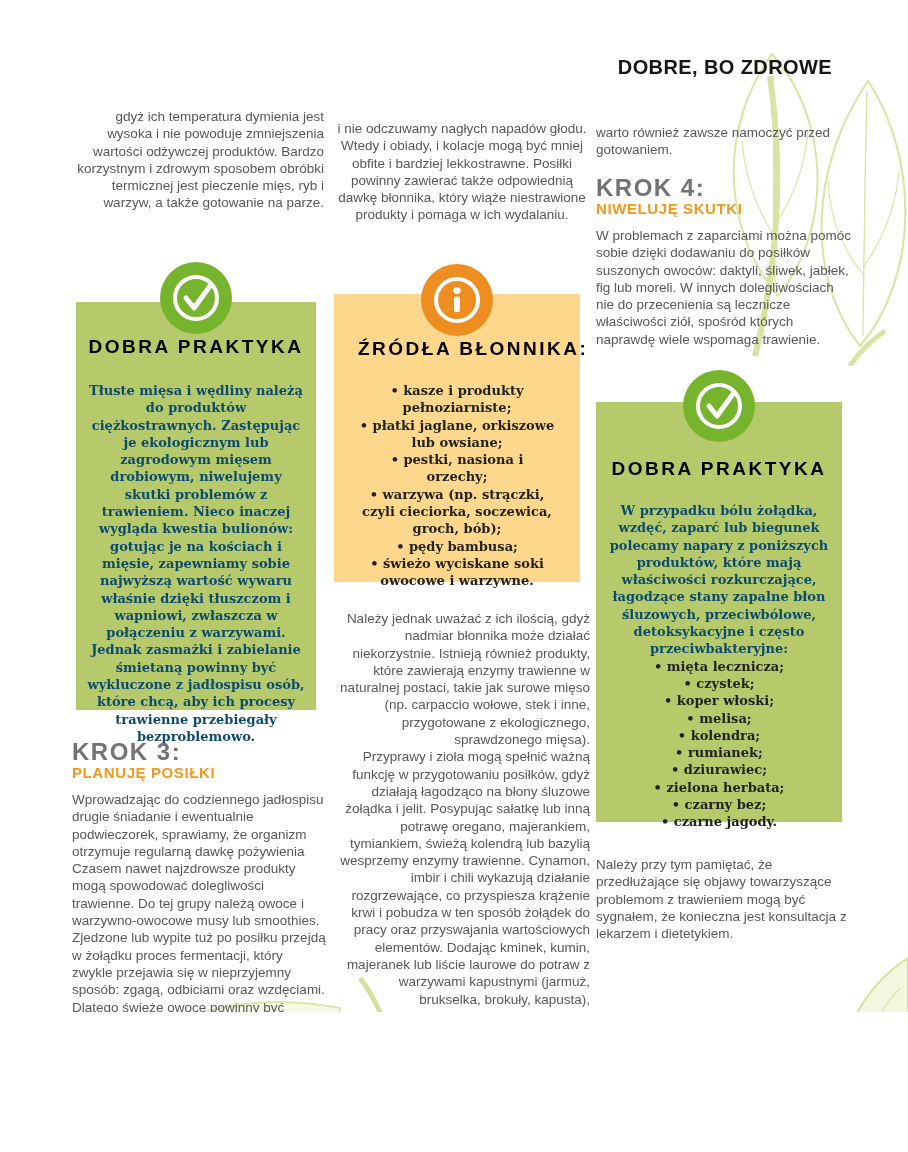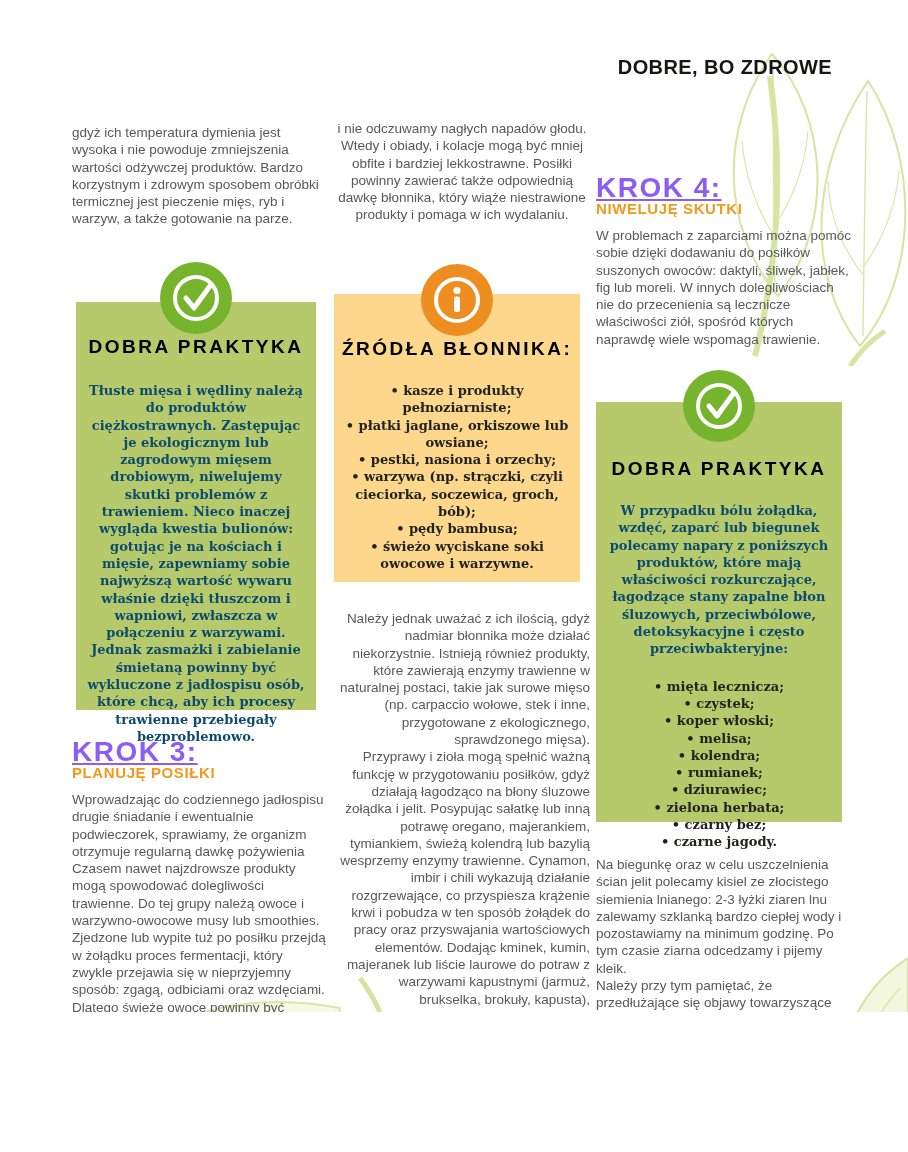--- a/index.html
+++ b/index.html
@@ -12,36 +12,36 @@
   .col p{margin:0;}
   .boxgroup{position:absolute;z-index:1;}
   .badge{position:absolute;left:50%;transform:translateX(-50%);width:72px;height:72px;z-index:2;}
   .box{box-sizing:border-box;width:100%;}
   .box-green{background:#b6ca6c;}
   .box-yellow{background:#fcd78c;}
   .box-title{font-weight:bold;color:#000000;text-align:center;font-size:19px;letter-spacing:2.5px;
              line-height:22px;white-space:nowrap;}
   .box-body{font-family:"DejaVu Serif",serif;font-weight:bold;color:#0c4a6e;text-align:center;
             font-size:13px;line-height:17.3px;}
-  .box-list{margin-top:20px;}
+  .box-list{margin-top:0;}
   .bullet{font-family:"DejaVu Serif",serif;font-weight:bold;color:#23221f;text-align:center;
           font-size:13px;line-height:17.3px;}
   .bullet::before{content:"• ";}
-  .krok-label{font-size:28px;line-height:24px;font-weight:bold;color:#8b5cf6;letter-spacing:1.5px;text-decoration:underline;}
+  .krok-label{font-size:24px;line-height:24px;font-weight:bold;color:#737373;letter-spacing:1.5px;}
   .krok-title{font-size:15px;line-height:18px;font-weight:bold;color:#f2991d;letter-spacing:0.6px;
               margin-bottom:9px;}
   .page-num{position:absolute;top:1072px;right:70px;z-index:2;font-size:16px;font-weight:normal;color:#3b3b3b;}
-  #col1-intro{left:72px;top:124px;width:252px;}
+  #col1-intro{left:72px;top:108px;width:252px;text-align:right;}
   #col1-boxgroup{left:76px;top:302px;width:240px;}
   #col1-box{height:408px;padding:34px 10px 0;}
   #col1-box .box-title{margin-bottom:24px;}
   #col1-krok{left:72px;top:740px;width:254px;}
   #col2-intro{left:336px;top:120px;width:252px;text-align:center;}
   #col2-boxgroup{left:334px;top:294px;width:246px;}
-  #col2-box{height:288px;padding:44px 8px 0;}
+  #col2-box{height:288px;padding:44px 24px 0;}
   #col2-box .box-title{margin-bottom:22px;}
   #col2-boxgroup .badge{top:-30px;}
   #col1-boxgroup .badge{top:-40px;}
   #col2-paras{left:336px;top:610px;width:254px;text-align:right;}
   #col3-intro{left:596px;top:124px;width:256px;}
   #col3-krok{left:596px;top:176px;width:256px;}
   #col3-boxgroup{left:596px;top:402px;width:246px;}
   #col3-box{height:420px;padding:56px 10px 0;}
   #col3-box .box-title{margin-bottom:22px;}
   #col3-boxgroup .badge{top:-32px;}
@@ -127,20 +127,23 @@
         <div class="bullet">świeżo wyciskane soki owocowe i warzywne.</div>
       </div>
     </div>
   </div>
 
   <div class="col" id="col2-paras">
     <p>Należy jednak uważać z ich ilością, gdyż nadmiar błonnika może działać niekorzystnie. Istnieją również produkty, które zawierają enzymy trawienne w naturalnej postaci, takie jak surowe mięso (np. carpaccio wołowe, stek i inne, przygotowane z ekologicznego, sprawdzonego mięsa).</p>
     <p>Przyprawy i zioła mogą spełnić ważną funkcję w przygotowaniu posiłków, gdyż działają łagodząco na błony śluzowe żołądka i jelit. Posypując sałatkę lub inną potrawę oregano, majerankiem, tymiankiem, świeżą kolendrą lub bazylią wesprzemy enzymy trawienne. Cynamon, imbir i chili wykazują działanie rozgrzewające, co przyspiesza krążenie krwi i pobudza w ten sposób żołądek do pracy oraz przyswajania wartościowych elementów. Dodając kminek, kumin, majeranek lub liście laurowe do potraw z warzywami kapustnymi (jarmuż, brukselka, brokuły, kapusta), strączkowymi lub mięsnymi wspomożemy ich trawienie i zapobiegniemy wzdęciom. Strączki</p>
   </div>
 
+  <div class="col" id="col3-intro">
+    <p>warto również zawsze namoczyć przed gotowaniem.</p>
+  </div>
 
   <div class="col" id="col3-krok">
     <div class="krok-label">KROK 4:</div>
     <div class="krok-title">NIWELUJĘ SKUTKI</div>
     <p>W problemach z zaparciami można pomóc sobie dzięki dodawaniu do posiłków suszonych owoców: daktyli, śliwek, jabłek, fig lub moreli. W innych dolegliwościach nie do przecenienia są lecznicze właściwości ziół, spośród których naprawdę wiele wspomaga trawienie.</p>
   </div>
 
   <div class="boxgroup" id="col3-boxgroup">
     <svg class="badge" viewBox="0 0 72 72">
       <circle cx="36" cy="36" r="36" fill="#76b42e"></circle>
@@ -159,19 +162,18 @@
         <div class="bullet">rumianek;</div>
         <div class="bullet">dziurawiec;</div>
         <div class="bullet">zielona herbata;</div>
         <div class="bullet">czarny bez;</div>
         <div class="bullet">czarne jagody.</div>
       </div>
     </div>
   </div>
 
   <div class="col" id="col3-paras">
-    <p>Na biegunkę oraz w celu uszczelnienia ścian jelit polecamy kisiel ze złocistego siemienia lnianego: 2-3 łyżki ziaren lnu zalewamy szklanką bardzo ciepłej wody i pozostawiamy na minimum godzinę. Po tym czasie ziarna odcedzamy i pijemy kleik.</p>
     <p>Należy przy tym pamiętać, że przedłużające się objawy towarzyszące problemom z trawieniem mogą być sygnałem, że konieczna jest konsultacja z lekarzem i dietetykiem.</p>
   </div>
 
   <div class="page-num">37</div>
 
 </div>
 
 </body></html>

